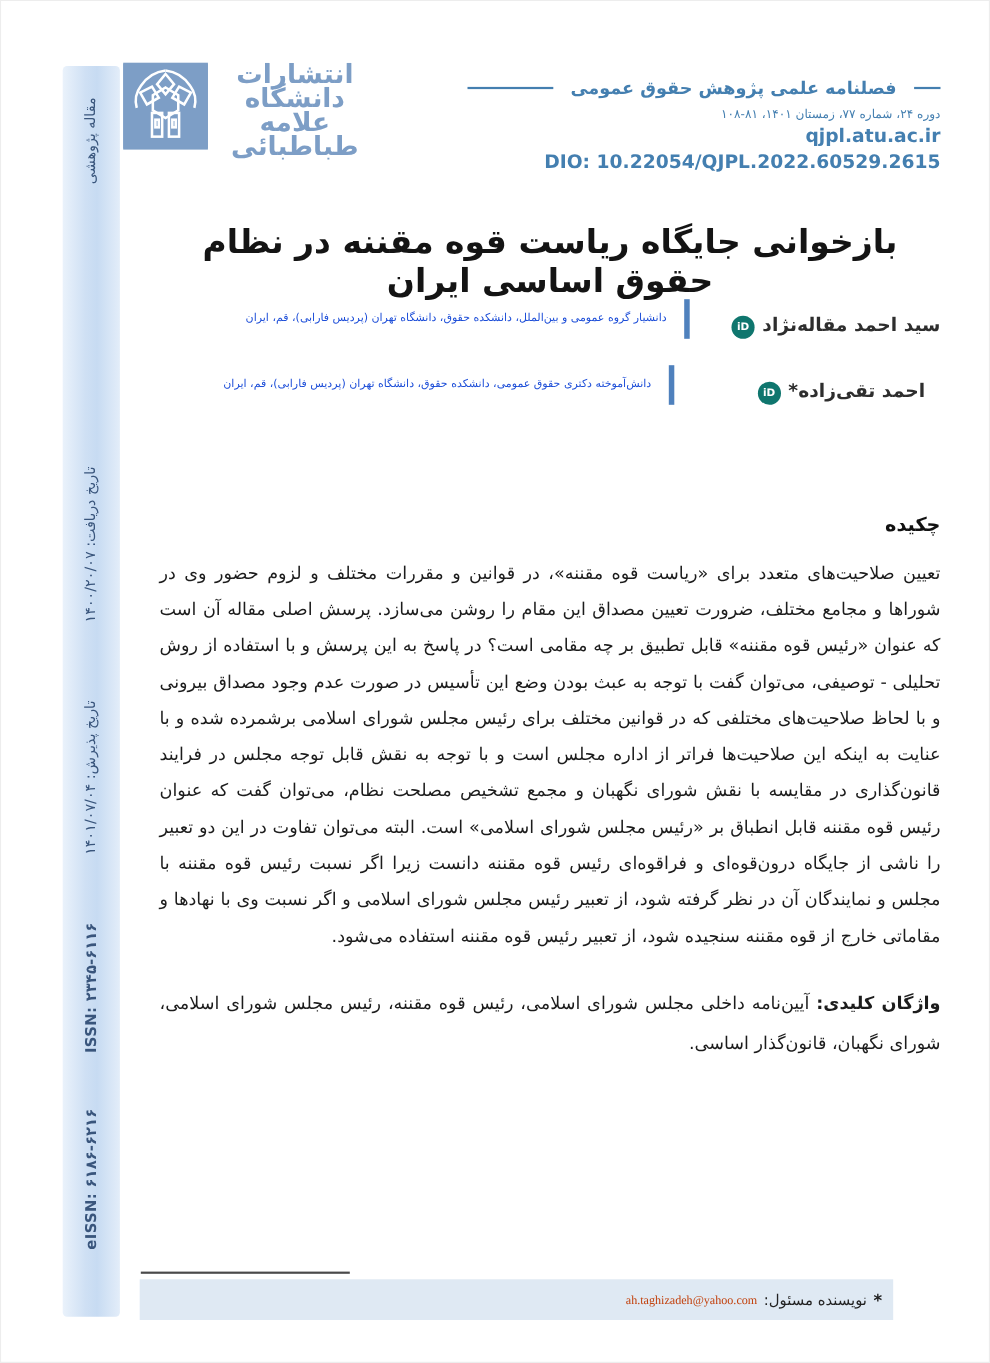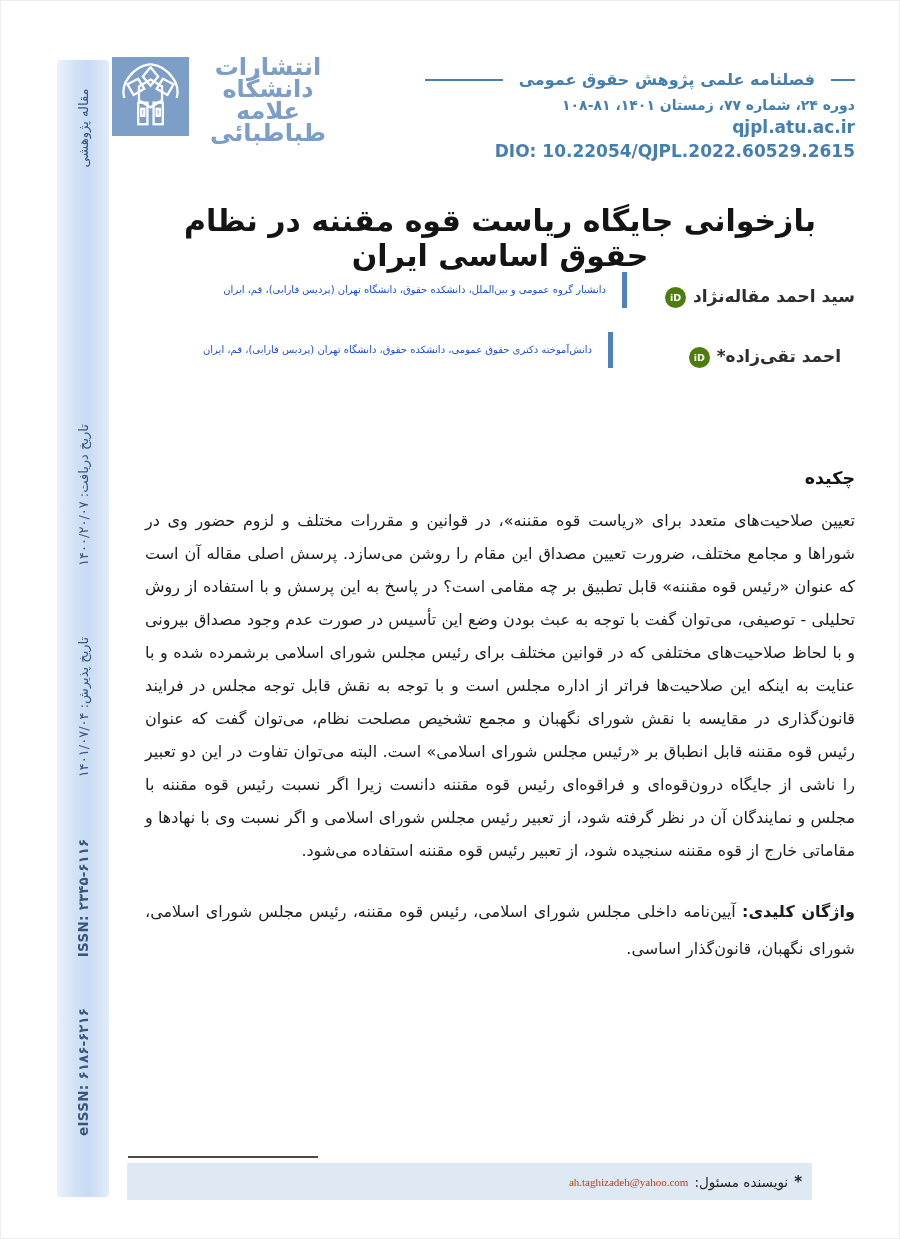--- a/index.html
+++ b/index.html
@@ -25,34 +25,34 @@
   .press-callig{
     position:absolute;left:190px;top:56px;width:156px;text-align:center;direction:rtl;
     color:#7d9ec6;font-weight:bold;font-size:24px;line-height:22px;
   }
   
   .jheader{position:absolute;right:45px;top:70px;width:500px;direction:rtl;text-align:right;color:#447fb0;}
   .jh-line1{display:flex;align-items:center;justify-content:flex-start;gap:16px;font-weight:bold;font-size:16px;}
   .rule{border-top:2px solid #447fb0;display:inline-block;height:0;}
   .rule.short{width:24px;}
   .rule.long{width:78px;}
-  .jh-issue{margin-top:8px;font-weight:bold;font-size:14px;}
+  .jh-issue{margin-top:8px;font-weight:normal;font-size:11px;}
   .jh-web,.jh-doi{direction:ltr;font-weight:bold;font-size:17px;margin-top:4px;}
   
   .title{
     position:absolute;left:145px;right:45px;top:203px;direction:rtl;text-align:center;
     font-size:30px;font-weight:bold;color:#141414;margin:0;
   }
   
   .authors{position:absolute;left:145px;right:45px;top:272px;direction:rtl;}
   .author-row{display:flex;flex-direction:row;align-items:stretch;margin-bottom:24px;}
   .name-cell{width:228px;display:flex;align-items:flex-start;gap:7px;padding-top:14px;}
   .aname{font-weight:bold;font-size:17px;color:#2e2e2e;white-space:nowrap;}
   .orcid{
-    width:21px;height:21px;border-radius:50%;background:#4d7c0f;flex:0 0 auto;margin-top:1px;
+    width:21px;height:21px;border-radius:50%;background:#0f766e;flex:0 0 auto;margin-top:1px;
     color:#fff;font-size:9.5px;font-weight:bold;display:flex;align-items:center;justify-content:center;
     font-family:"DejaVu Sans",sans-serif;
   }
   .aff-bar{width:5px;background:#4f81bd;flex:0 0 auto;}
   .aff{
     flex:1;padding-right:16px;font-size:10px;line-height:36px;color:#1d4ed8;
     text-align:justify;text-align-last:right;
   }
   
   .abs-head{position:absolute;left:145px;right:45px;top:468px;direction:rtl;font-size:17.5px;font-weight:bold;color:#111;}

